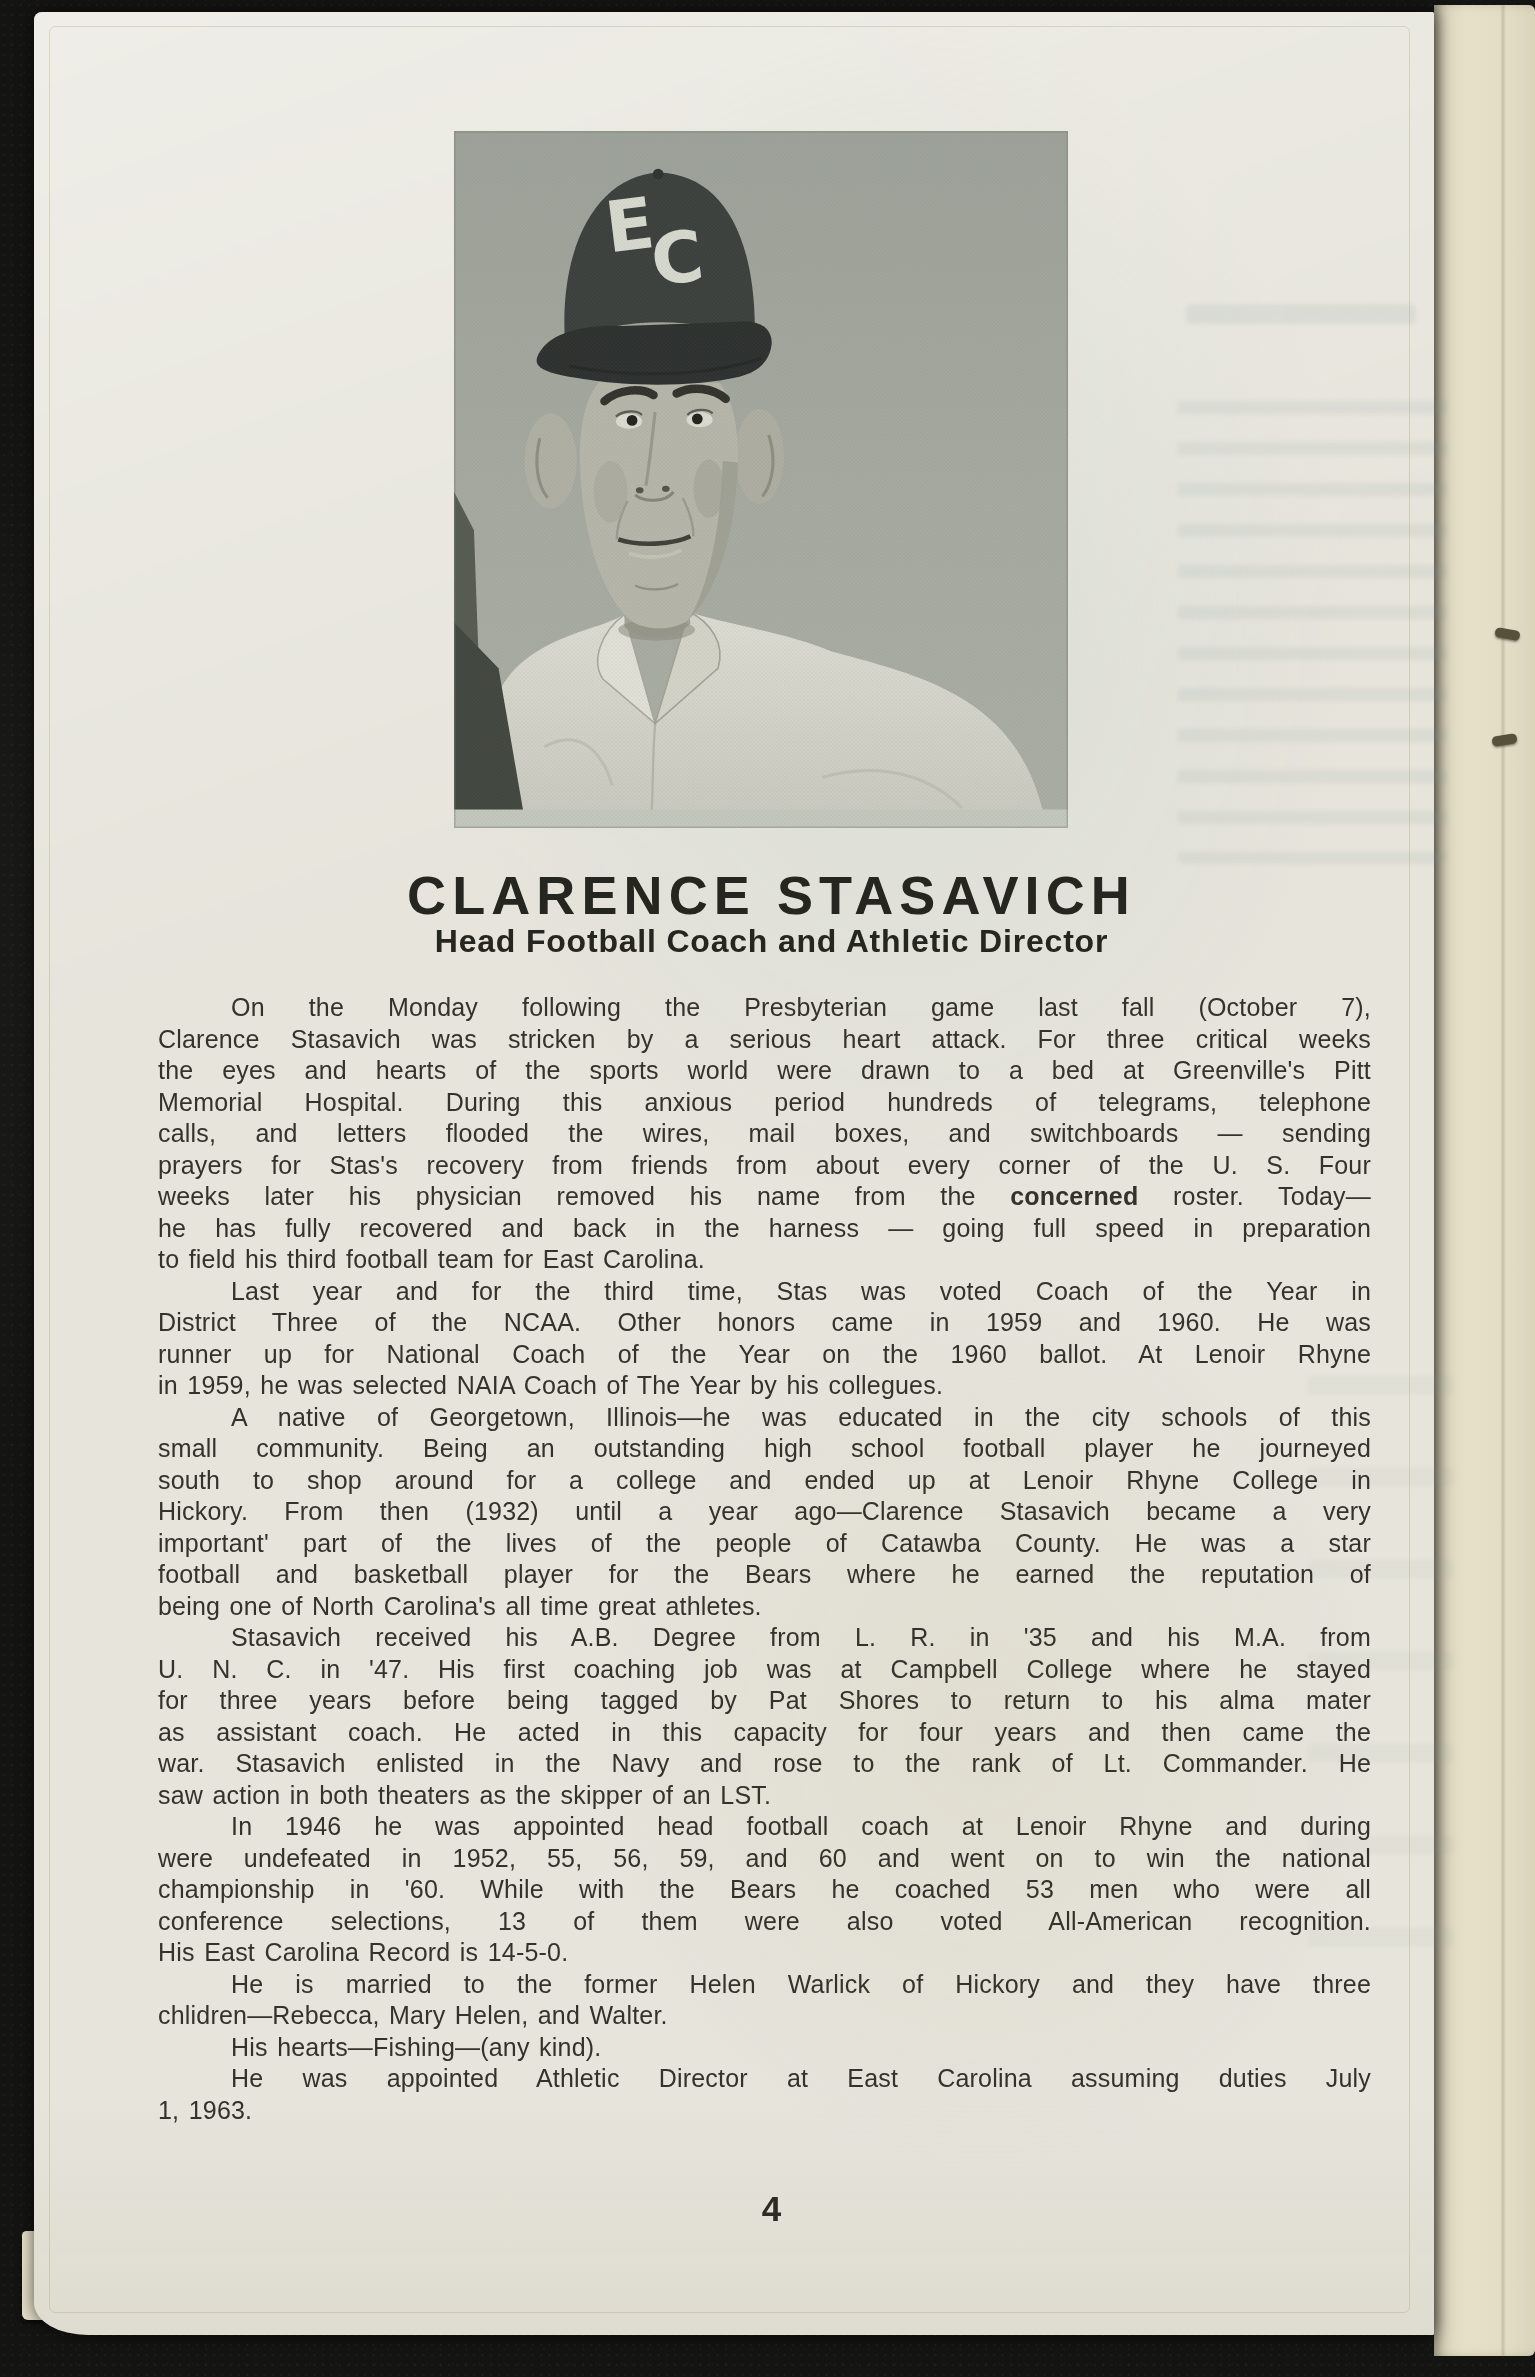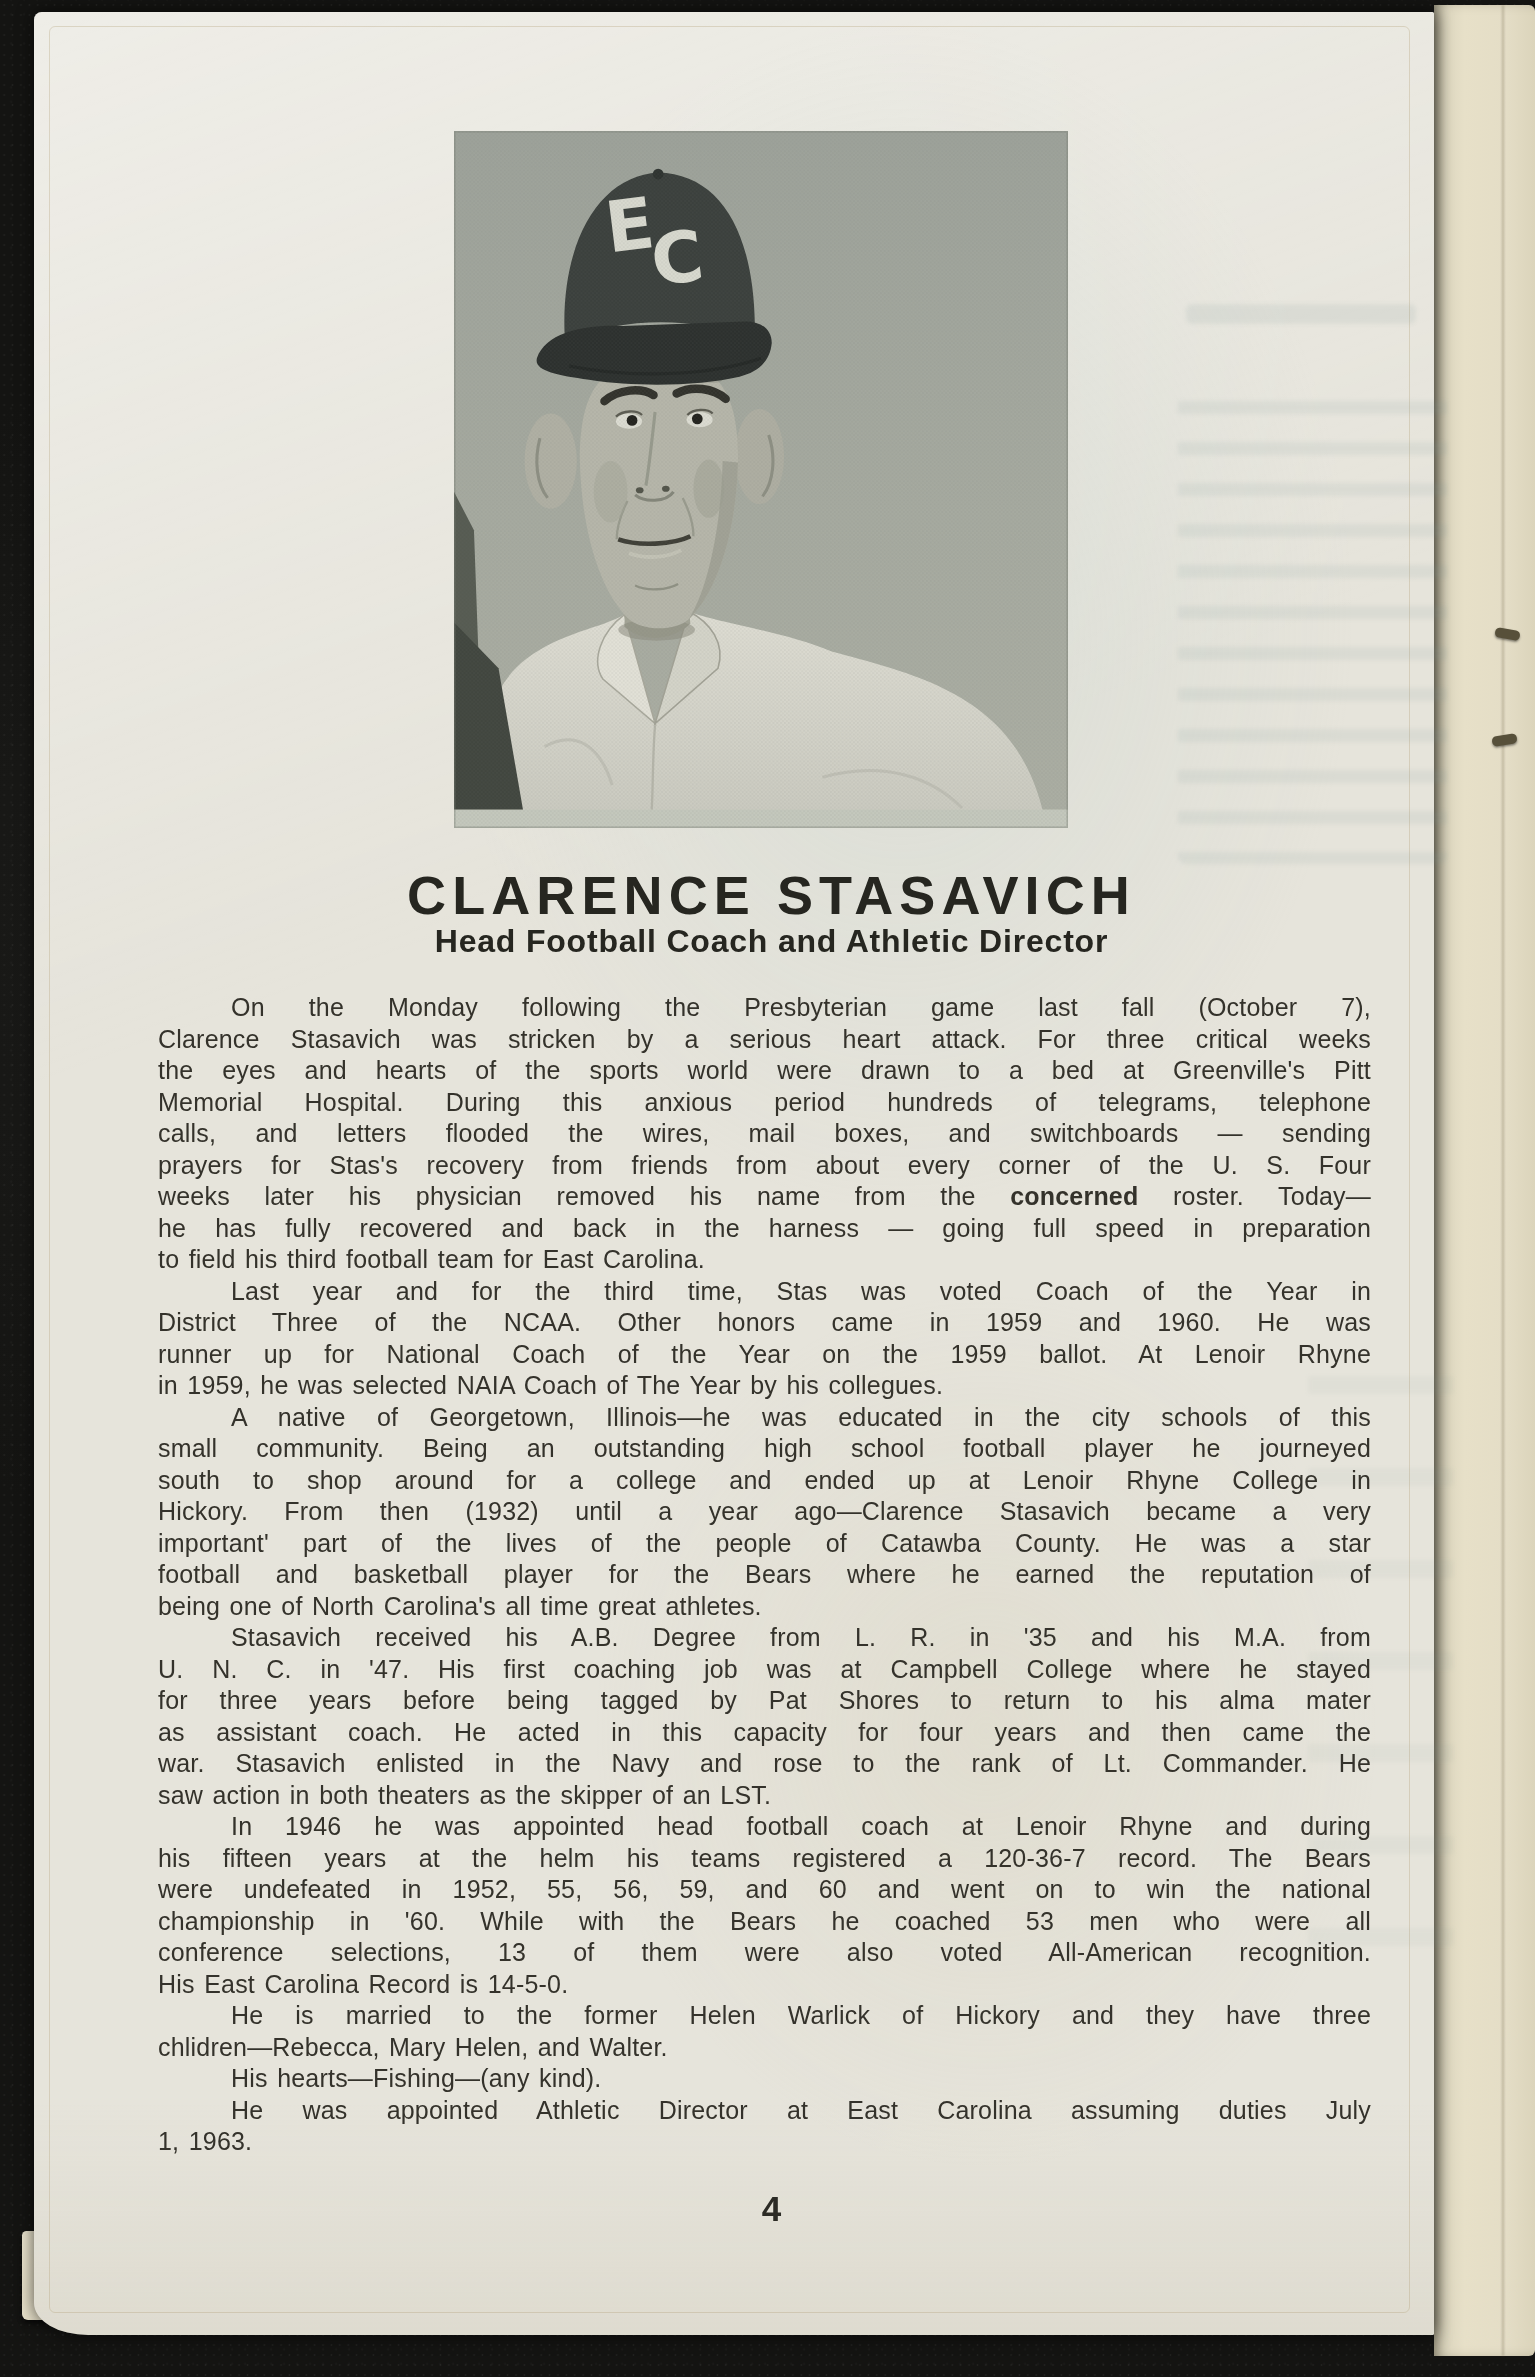--- a/index.html
+++ b/index.html
@@ -218,37 +218,36 @@
       <div class="line">Clarence Stasavich was stricken by a serious heart attack. For three critical weeks</div>
       <div class="line">the eyes and hearts of the sports world were drawn to a bed at Greenville's Pitt</div>
       <div class="line">Memorial Hospital. During this anxious period hundreds of telegrams, telephone</div>
       <div class="line">calls, and letters flooded the wires, mail boxes, and switchboards — sending</div>
       <div class="line">prayers for Stas's recovery from friends from about every corner of the U. S. Four</div>
       <div class="line">weeks later his physician removed his name from the <strong>concerned</strong> roster. Today—</div>
       <div class="line">he has fully recovered and back in the harness — going full speed in preparation</div>
       <div class="line last">to field his third football team for East Carolina.</div>
       <div class="line indent">Last year and for the third time, Stas was voted Coach of the Year in</div>
       <div class="line">District Three of the NCAA. Other honors came in 1959 and 1960. He was</div>
-      <div class="line">runner up for National Coach of the Year on the 1959 ballot. At Lenoir Rhyne</div>
+      <div class="line">runner up for National Coach of the Year on the 1960 ballot. At Lenoir Rhyne</div>
       <div class="line last">in 1959, he was selected NAIA Coach of The Year by his collegues.</div>
       <div class="line indent">A native of Georgetown, Illinois—he was educated in the city schools of this</div>
       <div class="line">small community. Being an outstanding high school football player he journeyed</div>
       <div class="line">south to shop around for a college and ended up at Lenoir Rhyne College in</div>
       <div class="line">Hickory. From then (1932) until a year ago—Clarence Stasavich became a very</div>
       <div class="line">important' part of the lives of the people of Catawba County. He was a star</div>
       <div class="line">football and basketball player for the Bears where he earned the reputation of</div>
       <div class="line last">being one of North Carolina's all time great athletes.</div>
       <div class="line indent">Stasavich received his A.B. Degree from L. R. in '35 and his M.A. from</div>
       <div class="line">U. N. C. in '47. His first coaching job was at Campbell College where he stayed</div>
       <div class="line">for three years before being tagged by Pat Shores to return to his alma mater</div>
       <div class="line">as assistant coach. He acted in this capacity for four years and then came the</div>
       <div class="line">war. Stasavich enlisted in the Navy and rose to the rank of Lt. Commander. He</div>
       <div class="line last">saw action in both theaters as the skipper of an LST.</div>
       <div class="line indent">In 1946 he was appointed head football coach at Lenoir Rhyne and during</div>
-      <div class="line">his fifteen years at the helm his teams registered a 120-36-7 record. The Bears</div>
       <div class="line">were undefeated in 1952, 55, 56, 59, and 60 and went on to win the national</div>
       <div class="line">championship in '60. While with the Bears he coached 53 men who were all</div>
       <div class="line">conference selections, 13 of them were also voted All-American recognition.</div>
       <div class="line last">His East Carolina Record is 14-5-0.</div>
       <div class="line indent">He is married to the former Helen Warlick of Hickory and they have three</div>
       <div class="line last">chlidren—Rebecca, Mary Helen, and Walter.</div>
       <div class="line indent last">His hearts—Fishing—(any kind).</div>
       <div class="line indent">He was appointed Athletic Director at East Carolina assuming duties July</div>
       <div class="line last">1, 1963.</div>
     </div>

